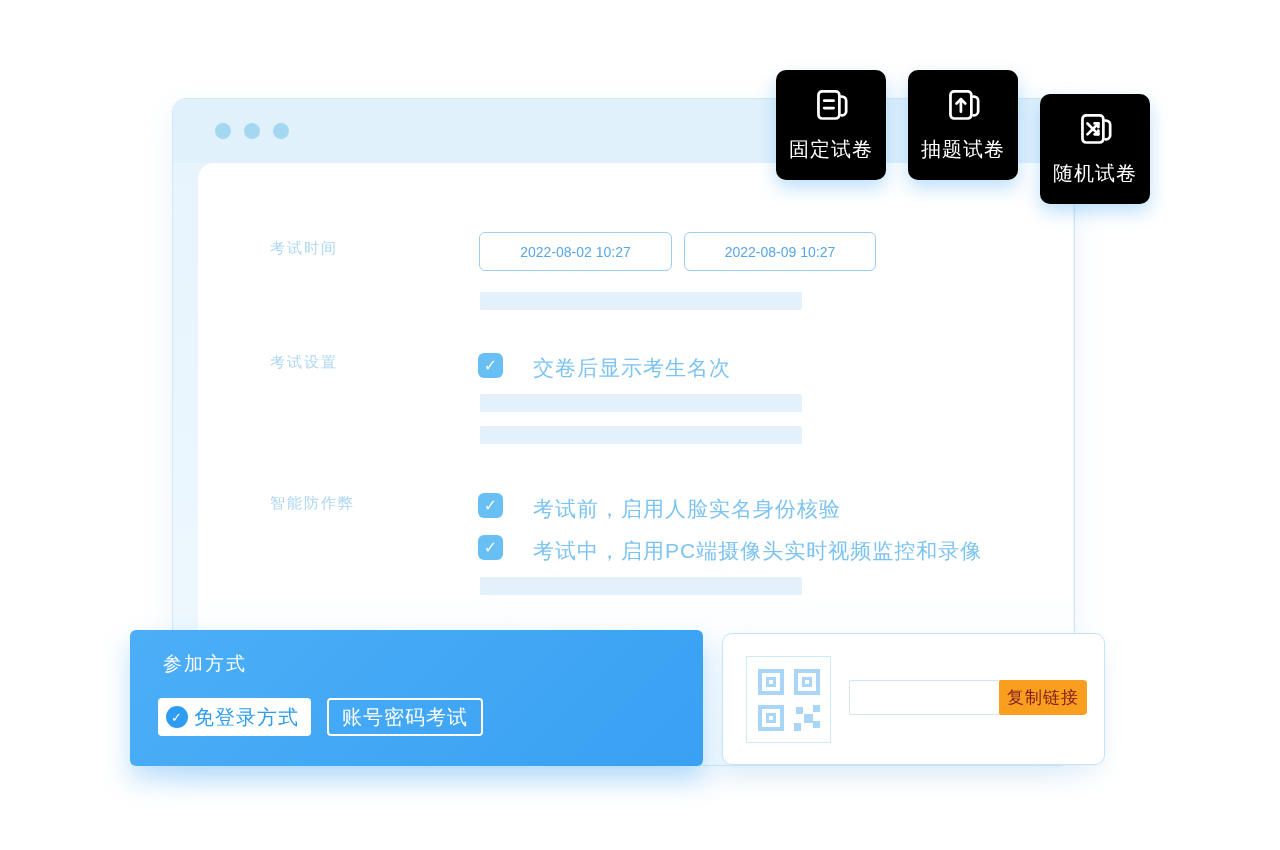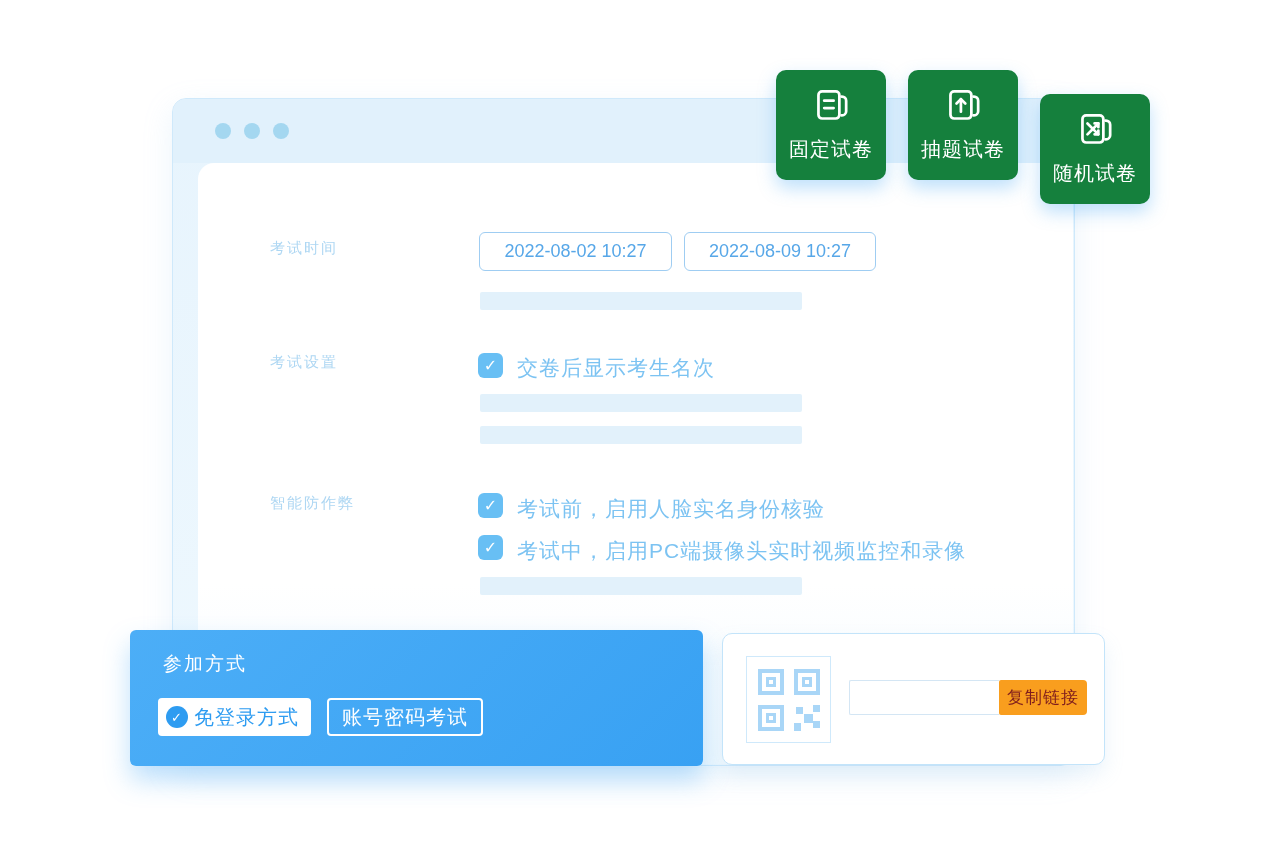--- a/index.html
+++ b/index.html
@@ -16,31 +16,31 @@
     display:flex; align-items:center; padding-left:42px; gap:13px;
     background:#e1f1fc; border-radius:13px 13px 0 0; }
   .dot { width:16px; height:16px; border-radius:50%; background:#a4d7f0; }
   .win-body { position:absolute; left:25px; top:64px; right:1px; bottom:1px;
     background:linear-gradient(180deg,#ffffff 70%, #f3fafe 100%);
     border-radius:16px 13px 13px 6px; }
 
   
   .form-label { position:absolute; font-size:15px; letter-spacing:2px; color:#aed7f3; }
   .date-input { position:absolute; height:39px; border:1px solid #9fcdf2; border-radius:6px;
-    background:#fff; color:#57a7e8; font-size:18px; text-align:center;
+    background:#fff; color:#57a7e8; font-size:14px; text-align:center;
     font-family:"Liberation Sans","DejaVu Sans",sans-serif; outline:none; }
   .skel-bar { position:absolute; height:18px; width:322px; left:480px; background:#e2f1fb; border-radius:2px; }
   .checkbox { position:absolute; width:25px; height:25px; border-radius:6px; background:#68bff4;
     display:flex; align-items:center; justify-content:center; cursor:pointer; }
   .checkbox span { color:#fff; font-size:16px; font-weight:bold; line-height:1; }
-  .opt-text { position:absolute; font-size:21px; color:#7cc3f2; letter-spacing:1px; }
+  .opt-text { position:absolute; font-size:21px; color:#7cc3f2; letter-spacing:1px;margin-left:16px; }
 
   
   .card { position:absolute; top:70px; width:110px; height:110px; border-radius:10px;
-    background:#15803d; box-shadow:0 8px 18px rgba(69,167,244,.35);
+    background:#000000; box-shadow:0 8px 18px rgba(69,167,244,.35);
     display:flex; flex-direction:column; align-items:center; justify-content:flex-start; cursor:pointer; }
   .card svg { margin-top:14px; }
   .card-label { color:#fff; font-size:20px; margin-top:6px; letter-spacing:1px; }
 
   
   .join-panel { position:absolute; left:130px; top:630px; width:573px; height:136px;
     border-radius:6px; background:linear-gradient(135deg,#4caef7 0%, #38a1f3 100%);
     box-shadow:0 14px 26px rgba(65,167,245,.35); }
   .join-title { position:absolute; left:33px; top:21px; color:#fff; font-size:19px; letter-spacing:2px; }
   .join-btns { position:absolute; left:28px; top:68px; display:flex; gap:16px; align-items:center; }

